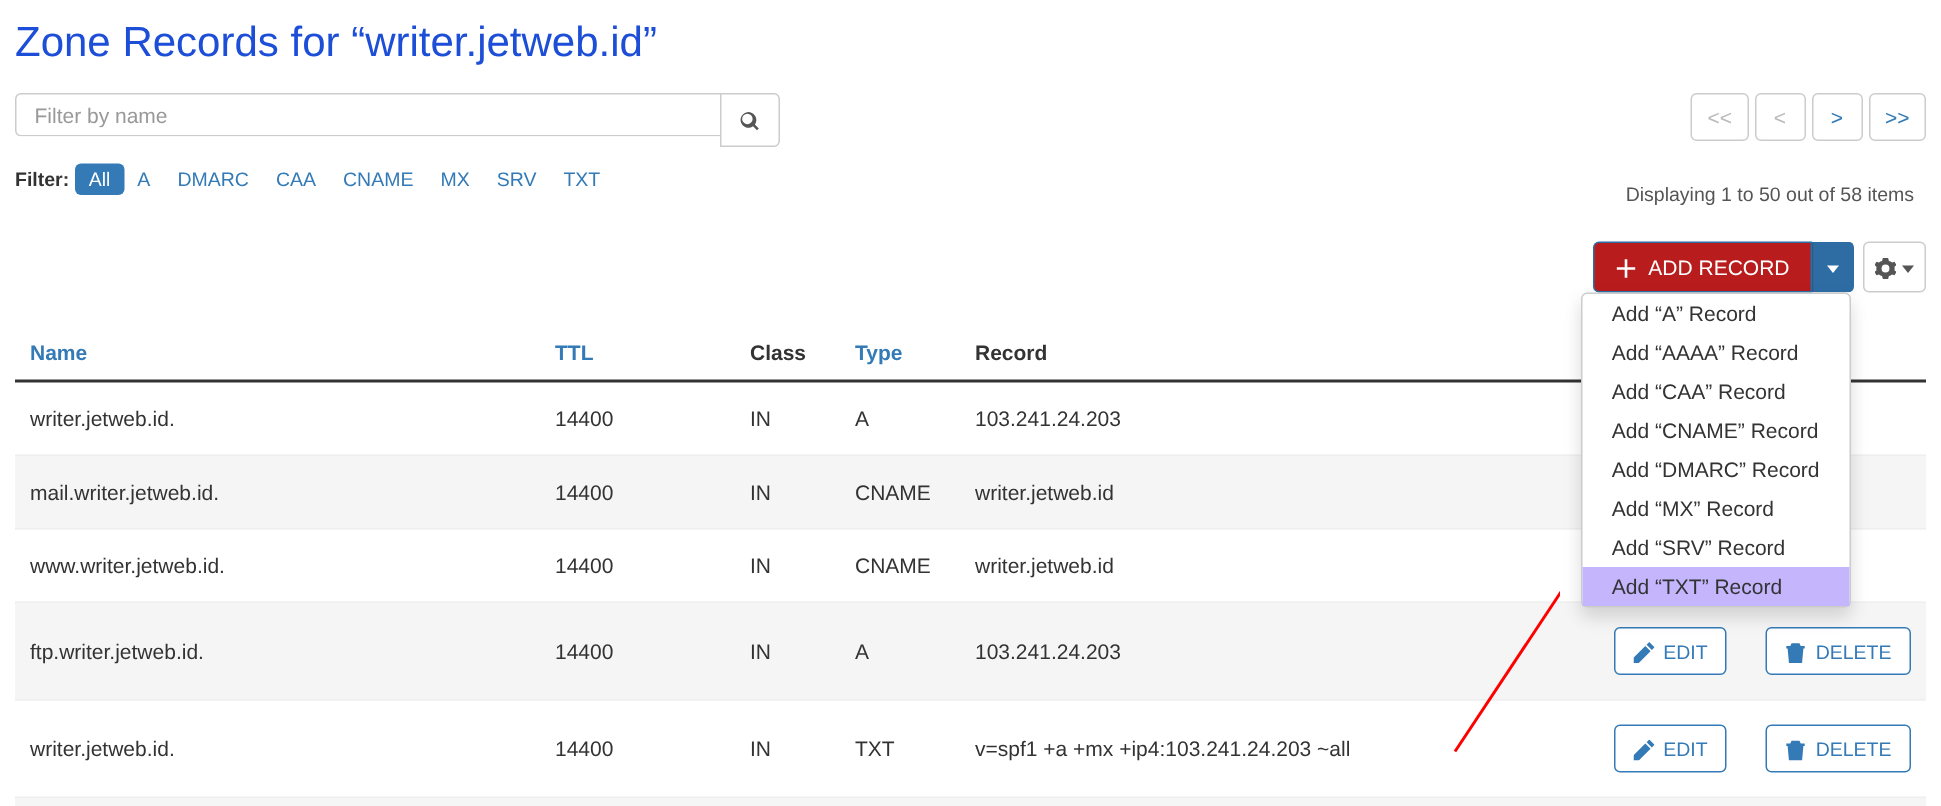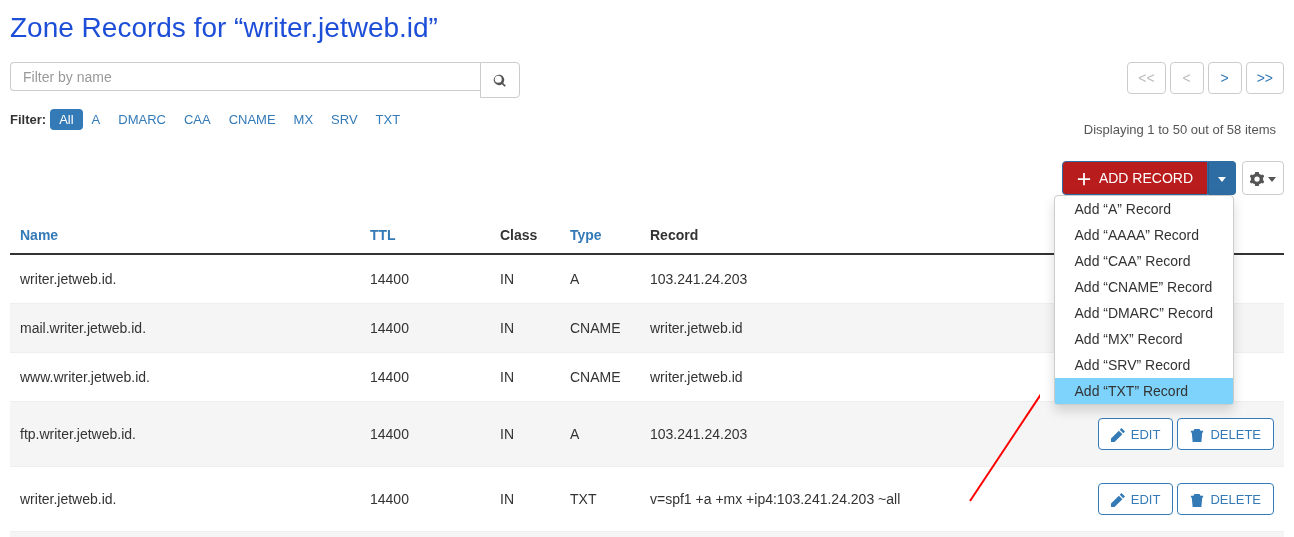--- a/index.html
+++ b/index.html
@@ -154,21 +154,21 @@
     padding: 0 0;
     z-index: 20;
   }
   .dropdown-item {
     padding: 5px 20px;
     font-size: 14px;
     color: #333;
     cursor: pointer;
     white-space: nowrap;
   }
-  .dropdown-item.hovered { background: #7dd3fc; }
+  .dropdown-item.hovered { background: #c4b5fd; }
 
   table.records {
     width: 100%;
     margin-top: 22px;
     border-collapse: collapse;
   }
   table.records thead th {
     text-align: left;
     font-weight: 700;
     color: #333;
@@ -180,21 +180,21 @@
   table.records tbody tr:nth-child(even) td { background: #f5f5f5; }
   table.records tbody td {
     padding: 16px 10px;
     border-bottom: 1px solid #eee;
     font-size: 14px;
     color: #333;
     vertical-align: middle;
   }
   .row-actions {
     display: flex;
-    gap: 4px;
+    gap: 26px;
     justify-content: flex-start;
     padding-left: 36px;
   }
   .btn-outline {
     height: 32px;
     padding: 0 12px;
     border: 1px solid #337ab7;
     border-radius: 4px;
     background: #fff;
     color: #337ab7;

